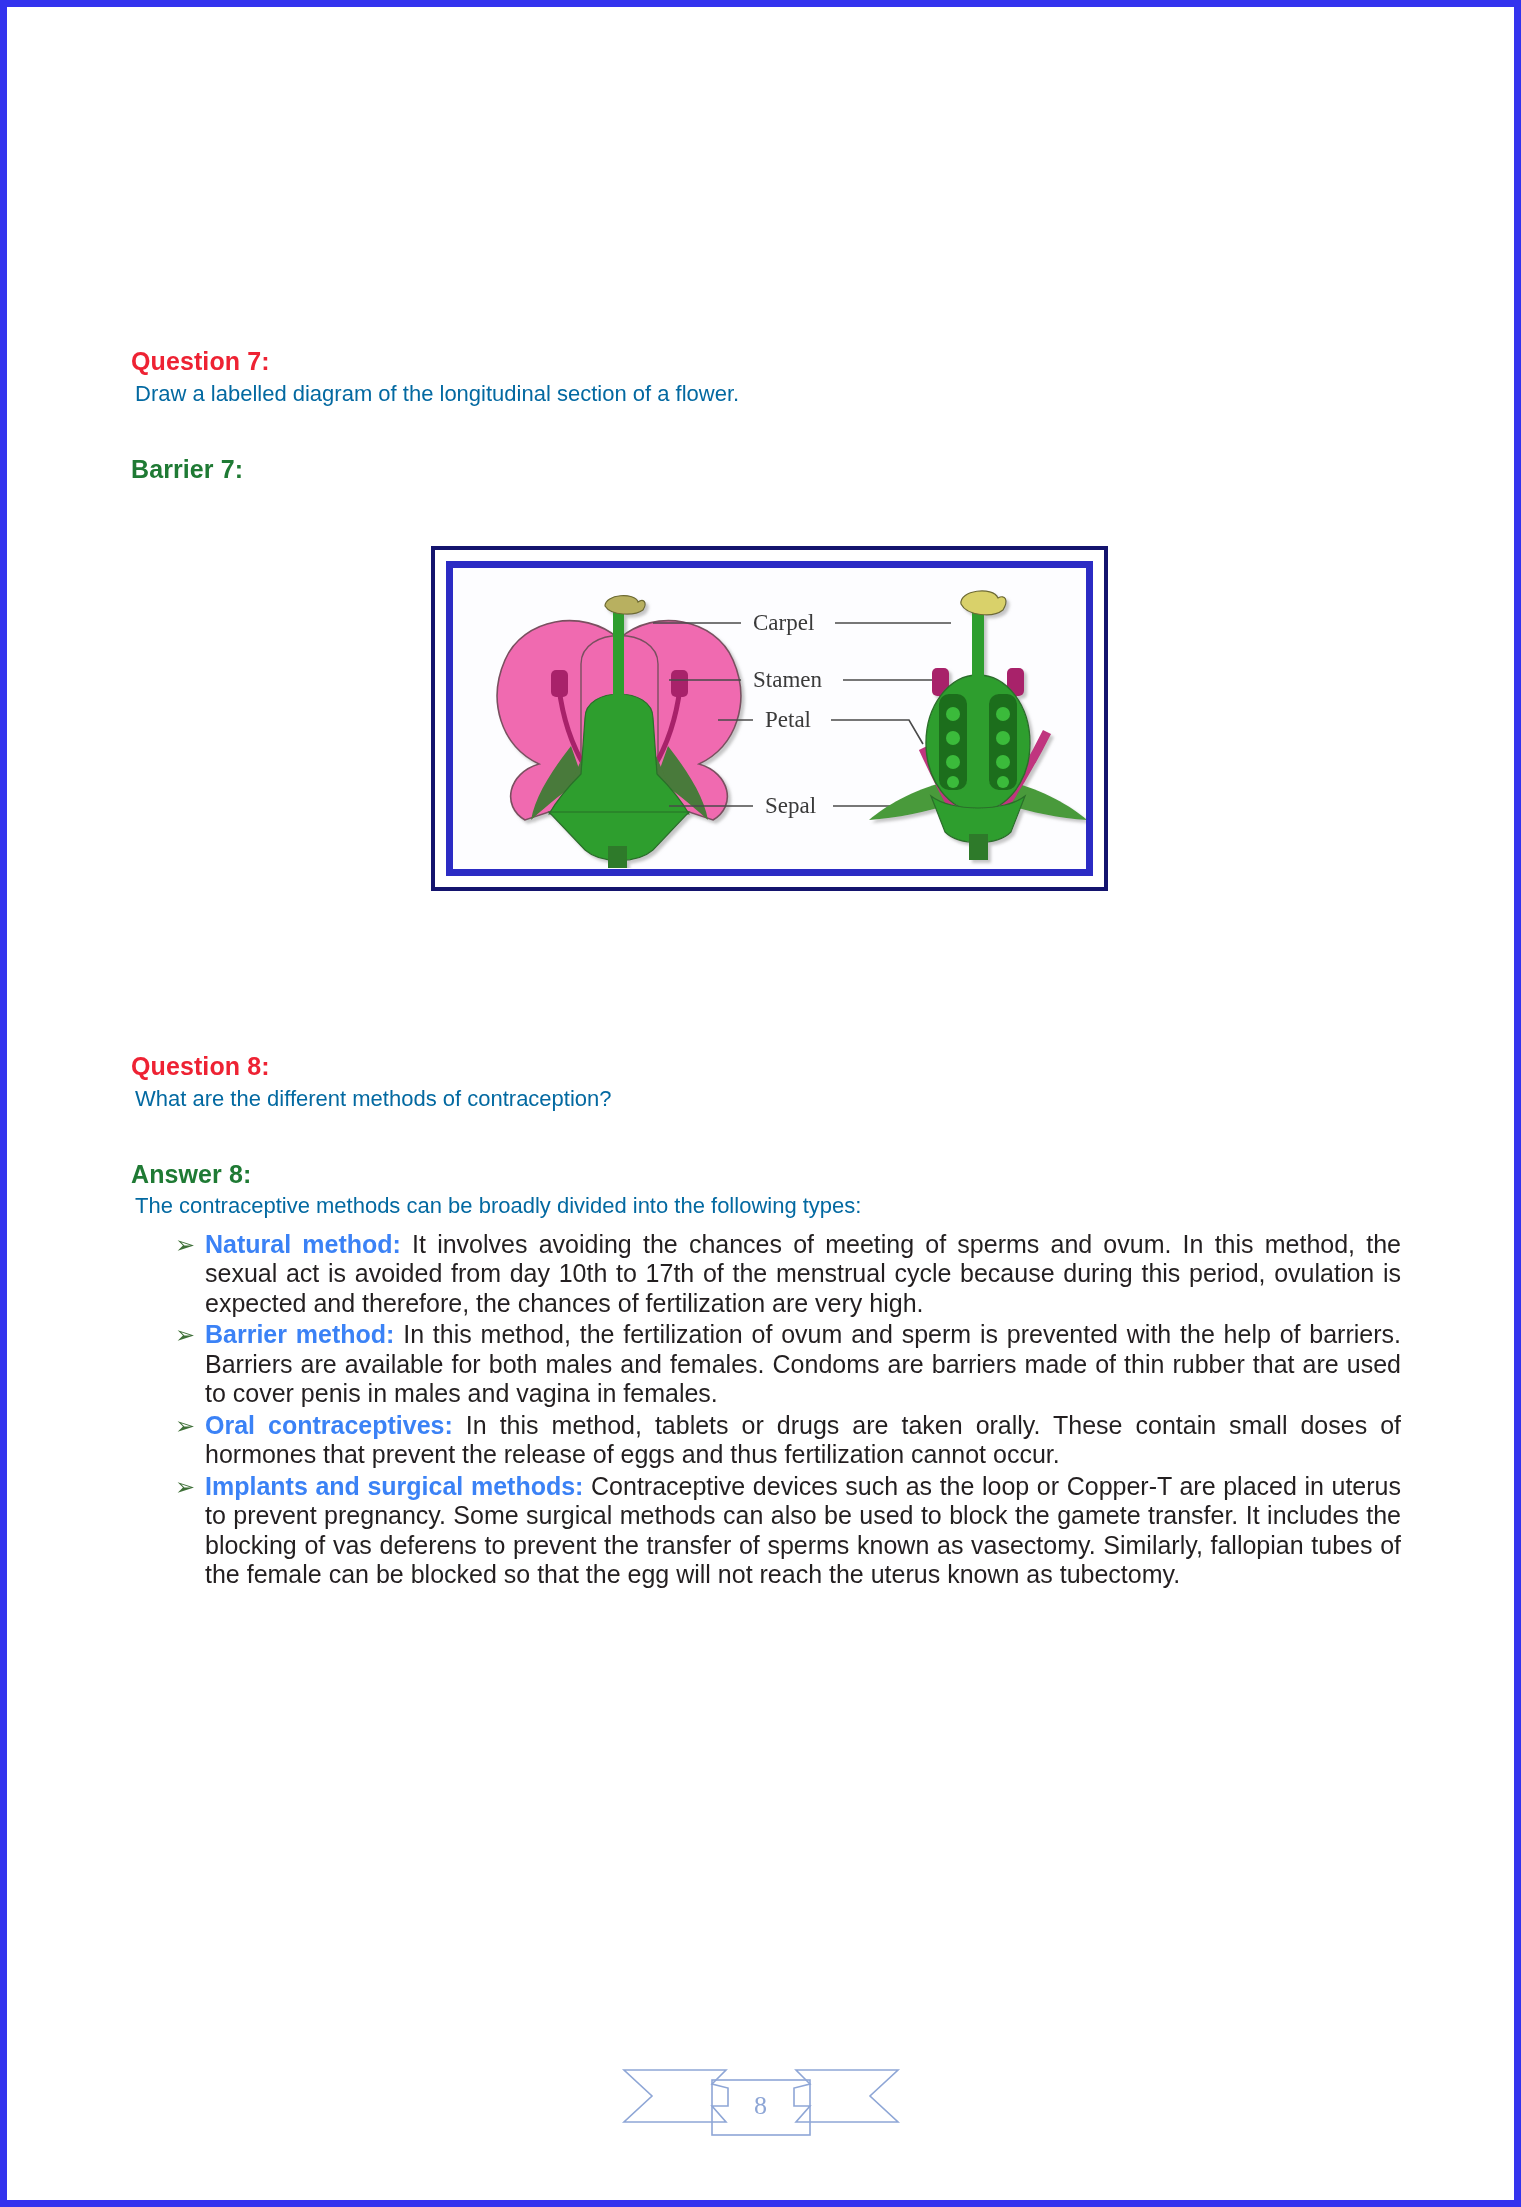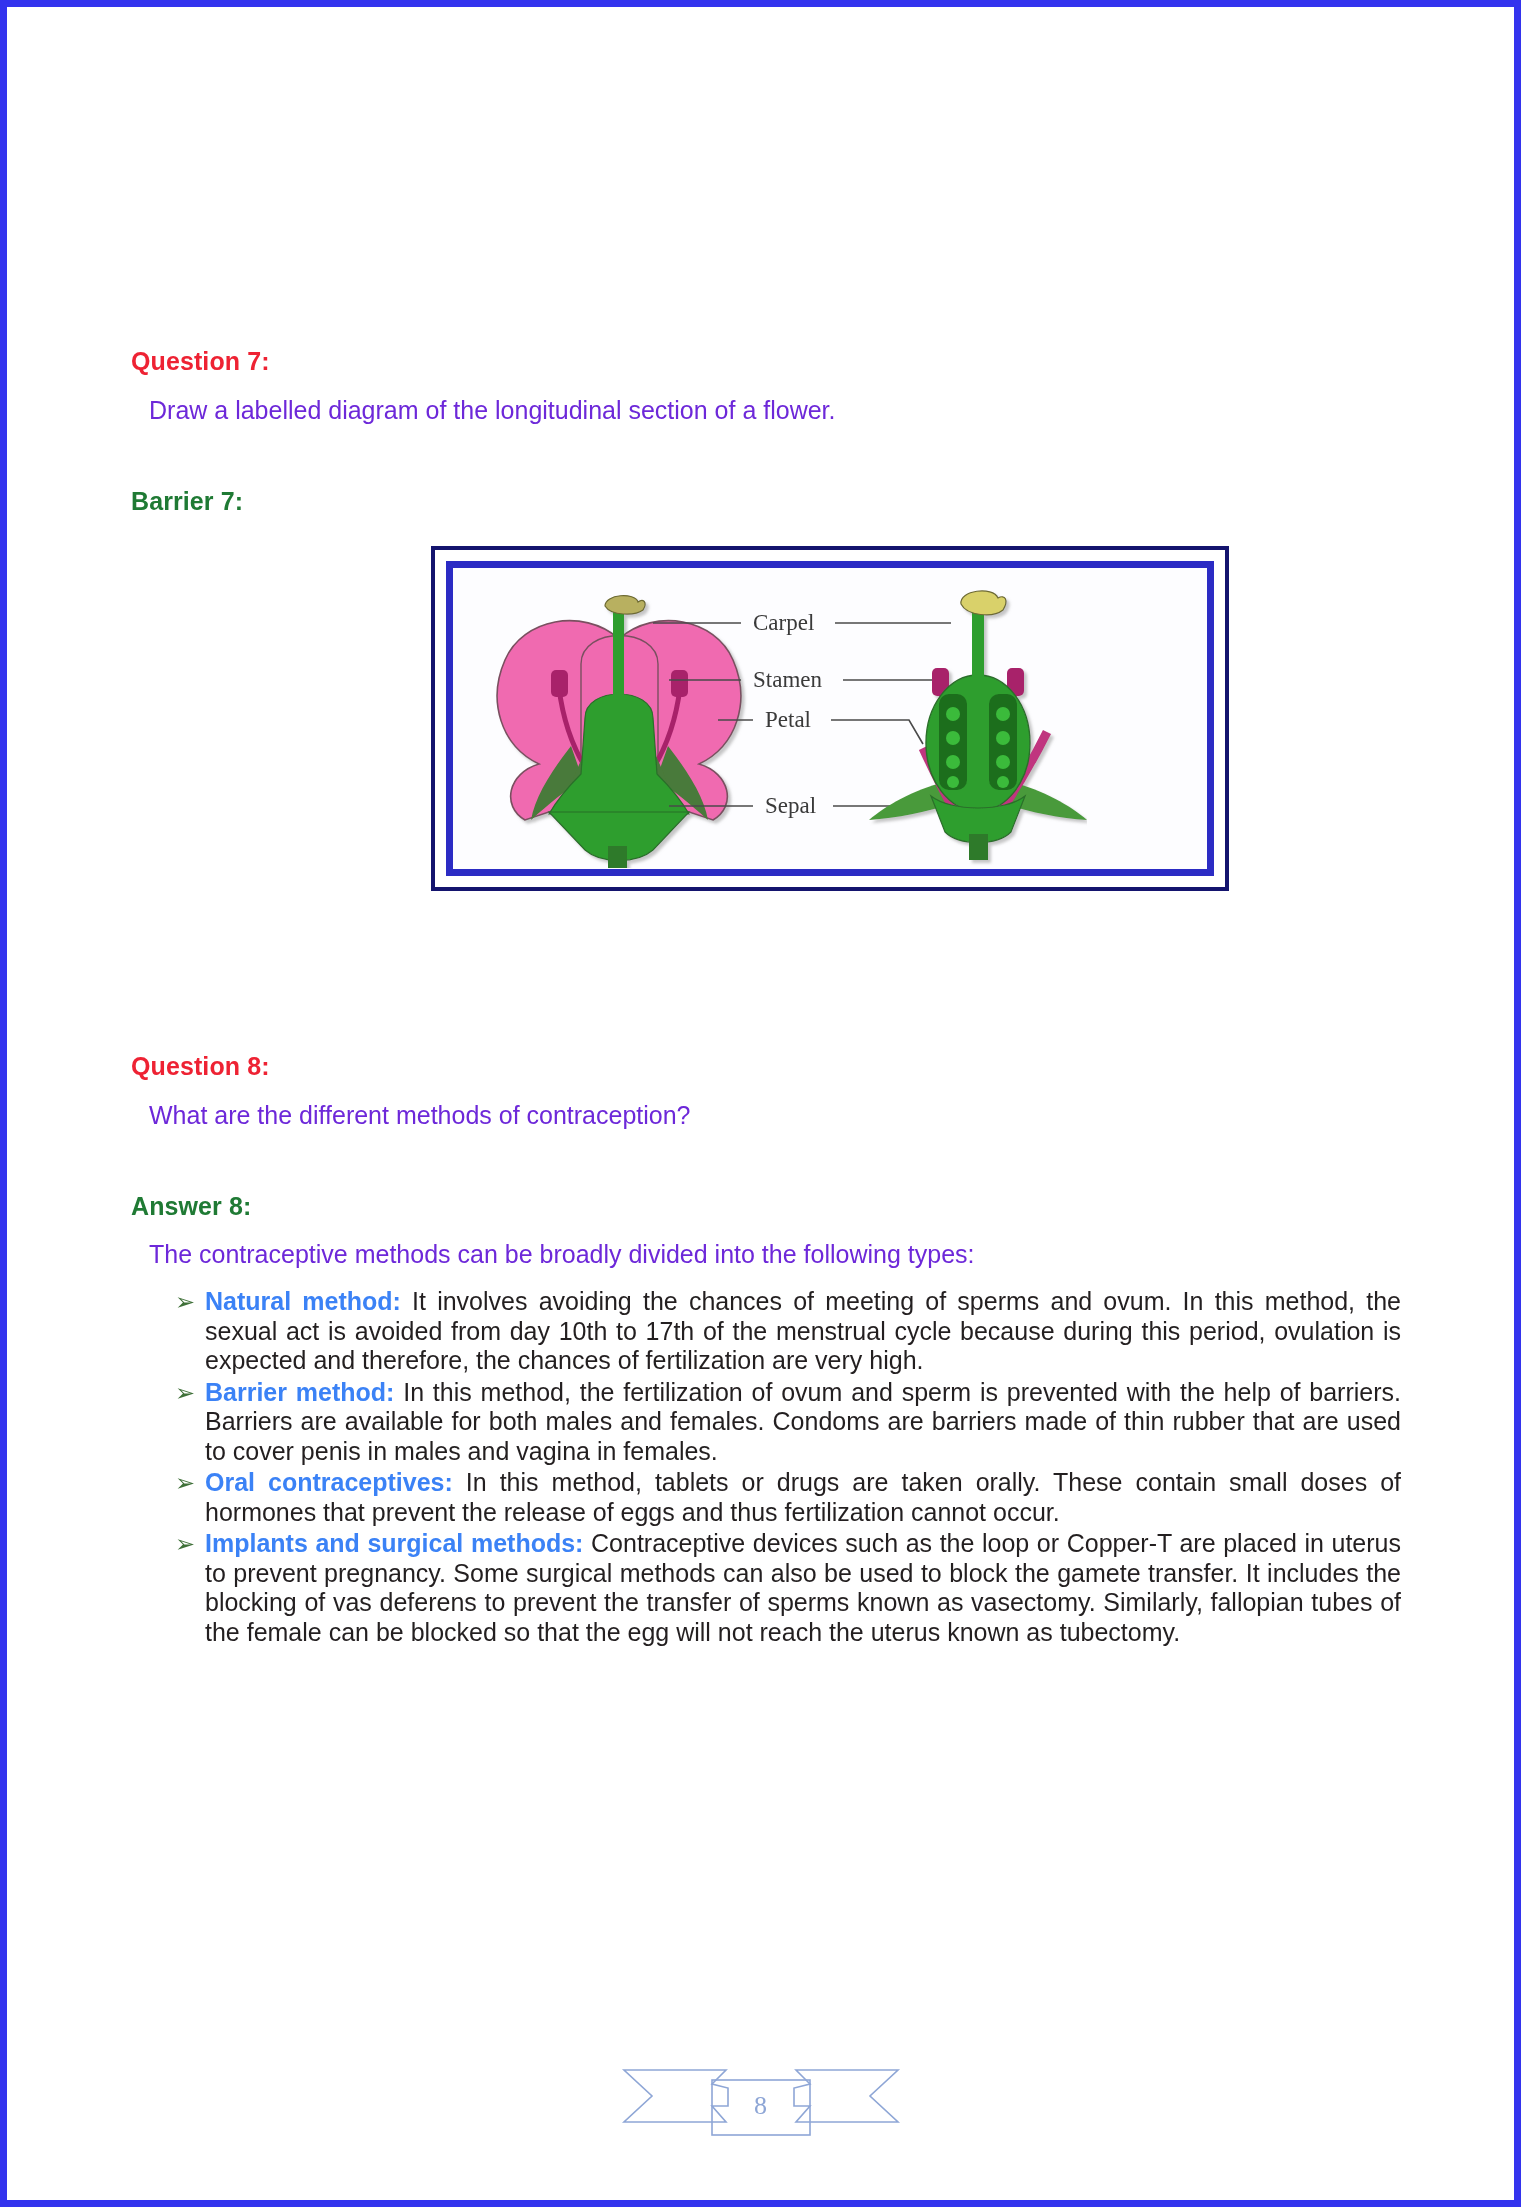--- a/index.html
+++ b/index.html
@@ -47,38 +47,38 @@
   }
   .a-heading {
     color: #1f7a34;
     font-weight: bold;
     font-size: 25px;
     line-height: 1.18;
     margin: 0 0 3px 0;
     letter-spacing: .1px;
   }
   .body-line {
-    color: #6d28d9;
-    font-size: 25px;
+    color: #0369a1;
+    font-size: 22px;
     line-height: 1.2;
-    margin: 18px;
+    margin: 4px;
   }
 
   .gap-sm { height: 44px; }
 
   
   .figure-wrap {
     position: absolute;
     left: 424px;
     top: 539px;
     width: 677px;
     height: 88px;
   }
   .figure-outer {
-    width: 798px;
+    width: 677px;
     height: 345px;
     box-sizing: border-box;
     border: 4px solid #14146e;
     background: #ffffff;
     padding: 11px;
   }
   .figure-inner {
     width: 100%;
     height: 100%;
     box-sizing: border-box;

